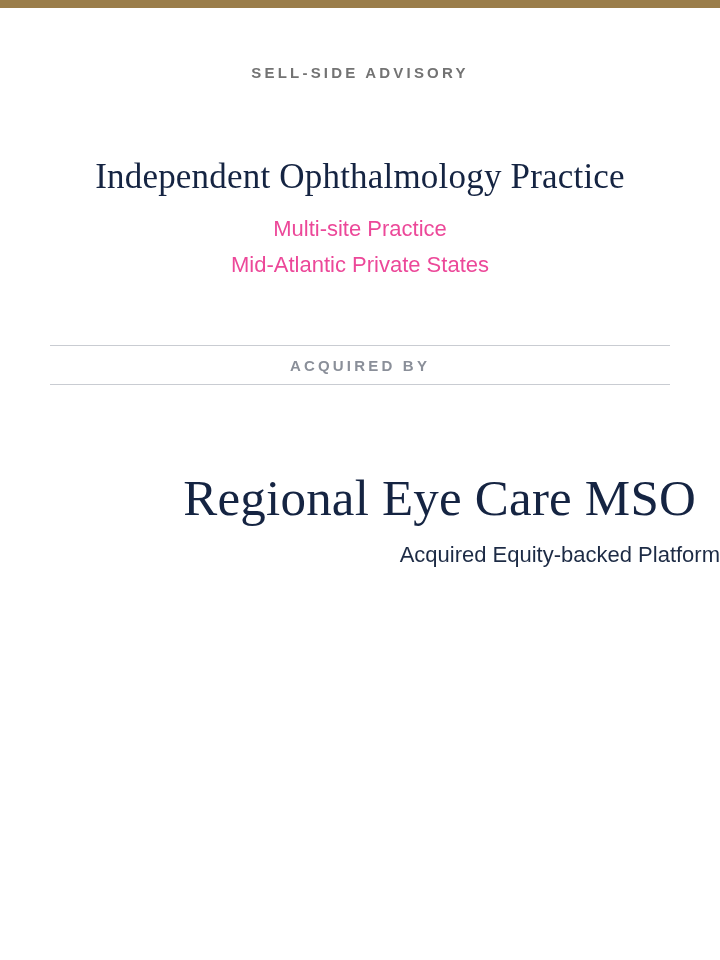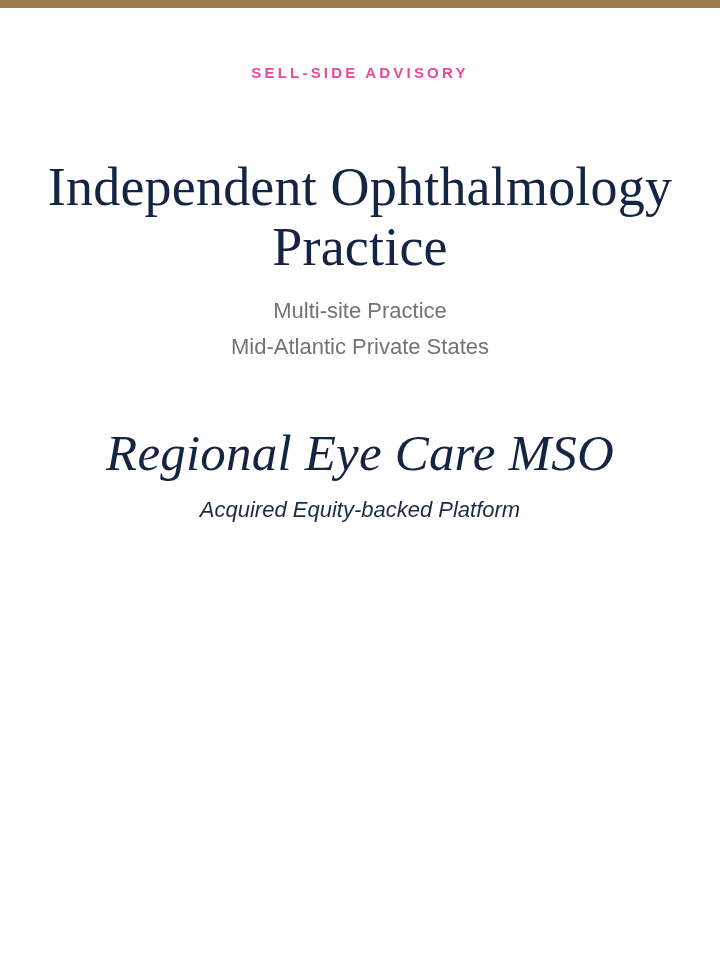--- a/index.html
+++ b/index.html
@@ -30,43 +30,43 @@
     width: 720px;
     height: 8px;
     background: #9a7d4a;
   }
   .eyebrow {
     margin-top: 64px;
     font-family: "Liberation Sans", sans-serif;
     font-size: 15px;
     font-weight: 600;
     letter-spacing: 3.2px;
-    color: #ec4899;
+    color: #737373;
     text-transform: uppercase;
     text-align: center;
   }
   .seller-block {
     margin-top: 76px;
     width: 100%;
     text-align: center;
   }
   .seller-name {
     font-family: "Liberation Serif", serif;
-    font-size: 54px;
+    font-size: 35px;
     line-height: 1.12;
     color: #152442;
     font-weight: 400;
     letter-spacing: 0.2px;
     padding: 0 28px;
   }
   .seller-sub {
     margin-top: 17px;
     font-family: "Liberation Sans", sans-serif;
     font-size: 22px;
-    color: #737373;
+    color: #ec4899;
     line-height: 1.45;
     font-weight: 400;
   }
   .seller-sub .line2 {
     display: block;
     margin-top: 4px;
   }
   .divider-wrap {
     margin-top: 64px;
     width: 620px;
@@ -84,24 +84,23 @@
     font-family: "Liberation Sans", sans-serif;
     font-size: 15px;
     font-weight: 600;
     letter-spacing: 3.2px;
     color: #8a8f99;
     text-transform: uppercase;
     padding: 11px 0 10px 0;
     background: #ffffff;
   }
   .buyer-block {
-    margin-top: 62px;
+    margin-top: 85px;
     width: 100%;
-    text-align: center;
-    font-style: italic;
+    text-align: right;
   }
   .buyer-name {
     font-family: "Liberation Serif", serif;
     font-size: 51px;
     line-height: 1.1;
     color: #152442;
     font-weight: 400;
     letter-spacing: 0.2px;
     padding: 0 24px;
   }
@@ -123,19 +122,24 @@
   <div class="eyebrow">Sell-Side Advisory</div>
 
   <div class="seller-block">
     <div class="seller-name">Independent Ophthalmology Practice</div>
     <div class="seller-sub">
       <span>Multi-site Practice</span>
       <span class="line2">Mid-Atlantic Private States</span>
     </div>
   </div>
 
+  <div class="divider-wrap">
+    <div class="divider-line"></div>
+    <div class="acquired-label">Acquired By</div>
+    <div class="divider-line"></div>
+  </div>
 
   <div class="buyer-block">
     <div class="buyer-name">Regional Eye Care MSO</div>
     <div class="buyer-sub">Acquired Equity-backed Platform</div>
   </div>
 
 </div>
 
 </body></html>

